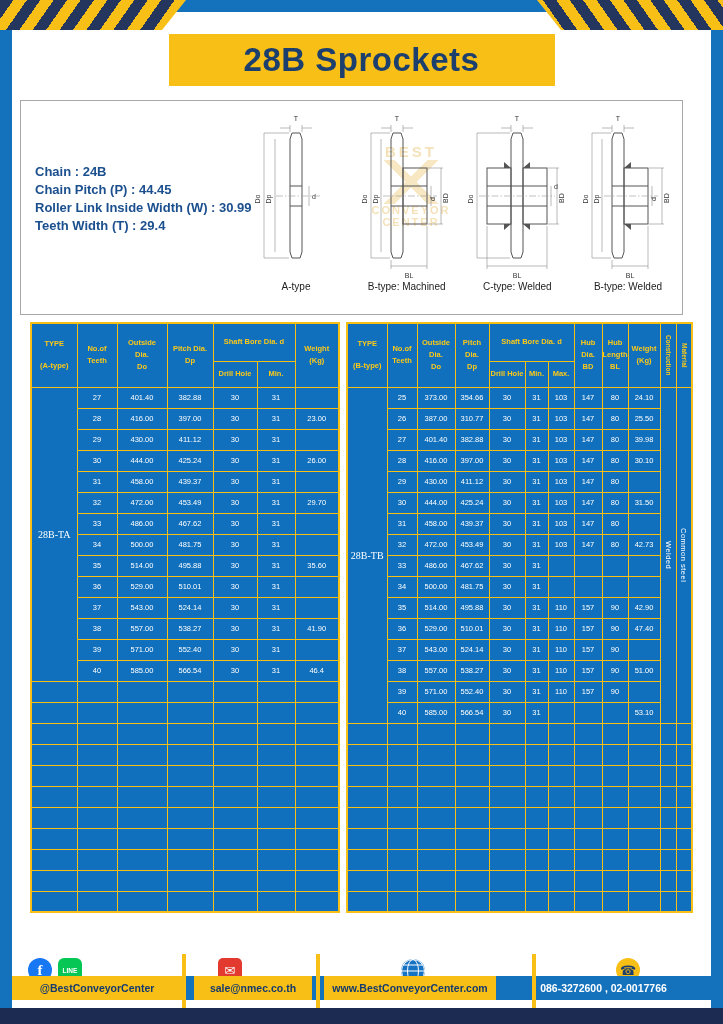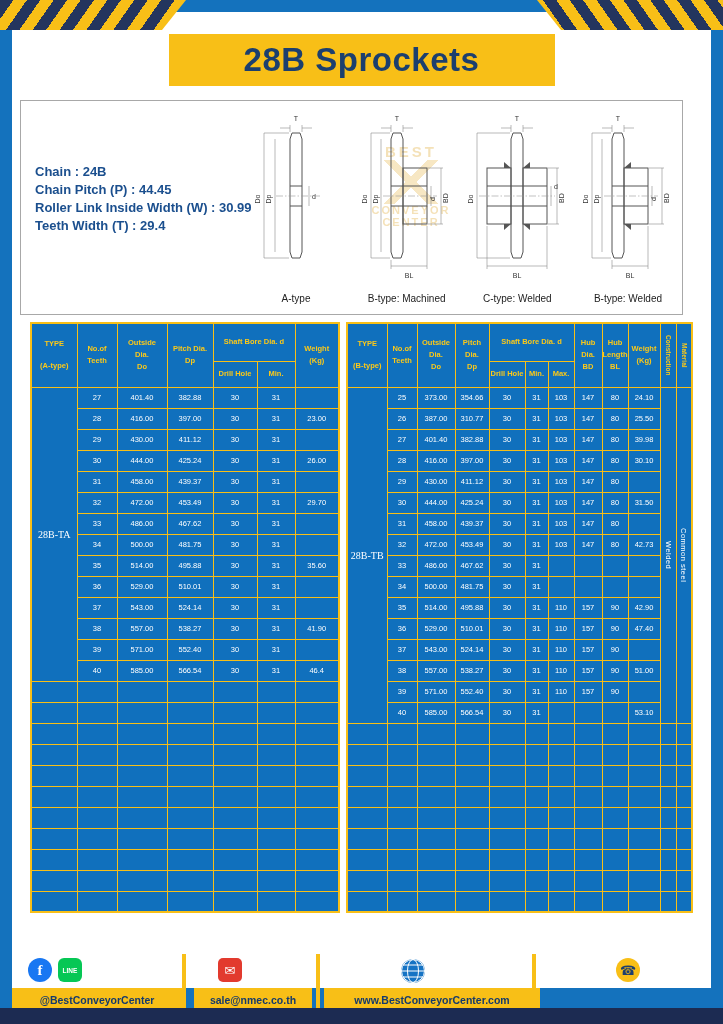--- a/index.html
+++ b/index.html
@@ -33,40 +33,40 @@
   .watermark div.wm-l2, .watermark div.wm-l3 { font-size:11px; font-weight:700; letter-spacing:2px; }
 
   .diags { position:absolute; left:224px; top:8px; width:434px; display:flex; justify-content:space-between; z-index:2; }
   .diag { width:102px; }
   .diag svg { display:block; margin:0 auto; }
   .diag svg path, .diag svg line, .diag svg rect { stroke:#555; fill:none; stroke-width:1; }
   .diag svg .dim line { stroke:#8a8a8a; stroke-width:0.6; }
   .diag svg .cl { stroke:#999; stroke-width:0.6; stroke-dasharray:7 2 1.5 2; }
   .diag svg .weld { fill:#555; stroke:none; }
   .diag svg text { fill:#333; stroke:none; font-size:7px; font-family:"Liberation Sans",sans-serif; }
-  .diag-label { font-size:10px; color:#222; text-align:center; margin-top:12px; white-space:nowrap; }
+  .diag-label { font-size:10px; color:#222; text-align:center; margin-top:0; white-space:nowrap; }
 
   .tables { position:absolute; left:30px; top:322px; width:663px; display:flex; gap:6px; align-items:flex-start; z-index:2; }
   table.tbl { border-collapse:collapse; table-layout:fixed; background:#1070bd; border:2px solid #f8bf17; }
   .tbl-a { width:312px; }
   .tbl-b { width:345px; }
   .tbl th, .tbl td { border:1px solid #f8bf17; text-align:center; vertical-align:middle; padding:0; overflow:hidden; }
   .tbl th { color:#fcc918; font-weight:700; font-size:7.5px; line-height:1.6; }
   .tbl thead tr.h1 th { height:38px; }
   .tbl thead tr.h2 th { height:26px; }
   .tbl td { color:#fff; font-size:7.5px; height:21px; }
   .tbl .type-hd div:nth-child(2) { margin-top:10px; }
   .tbl td.type-cell { font-size:10px;font-family:Liberation Serif, serif; }
   .tbl .vcell { writing-mode:vertical-rl; letter-spacing:0.5px; }
   .tbl th.vcell { font-size:6.5px; letter-spacing:0; line-height:1; }
   .tbl td.vcell { font-size:7.5px; }
 
   .footer { position:absolute; left:12px; right:12px; top:954px; height:58px; background:#fff; z-index:22; }
   .f-sep { position:absolute; top:0; width:4px; height:100%; background:#f8bf17; z-index:3; }
-  .f-bars { position:absolute; left:0; bottom:0; height:24px; width:100%; background:#1472bd; display:flex; z-index:2;margin-top:31px; }
+  .f-bars { position:absolute; left:0; bottom:12px; height:24px; width:100%; background:#1472bd; display:flex; z-index:2;margin-top:31px; }
   .f-bars .bar { height:24px; line-height:24px; text-align:center; font-weight:700; font-size:10.5px; white-space:nowrap; overflow:hidden; }
   .f-bars .yellow { background:#f8bf17; color:#143a6d; }
   .f-bars .gap { background:#1472bd; }
   .f-bars .phone-bar { color:#fff; flex:1; }
   .icn { position:absolute; top:4px; display:flex; align-items:center; justify-content:center; z-index:2; }
   .icn-fb { left:16px; width:24px; height:24px; border-radius:50%; background:#1877f2; color:#fff;
             font-weight:700; font-size:15px; font-family:"Liberation Serif",serif; }
   .icn-line { left:46px; width:24px; height:24px; border-radius:6px; background:#06c755; color:#fff;
             font-weight:700; font-size:6.5px; }
   .icn-mail { left:206px; width:24px; height:24px; border-radius:5px; background:#e23a2e; color:#fff; font-size:13px; }
@@ -874,17 +874,18 @@
       <line x1="3" y1="19" x2="23" y2="19" stroke="#fff" stroke-width="1"></line>
     </svg>
   </div>
   <div class="icn icn-phone">☎</div>
 
   <div class="f-bars">
     <div class="bar yellow" style="width:170px">@BestConveyorCenter</div>
     <div class="bar gap" style="width:12px"></div>
     <div class="bar yellow" style="width:118px">sale@nmec.co.th</div>
     <div class="bar gap" style="width:12px"></div>
-    <div class="bar yellow" style="width:216px">www.BestConveyorCenter.com</div>
+    <div class="bar yellow" style="width:172px">www.BestConveyorCenter.com</div>
+    <div class="bar phone-bar">086-3272600 , 02-0017766</div>
   </div>
 </div>
 
 <div class="bottom-bar"></div>
 
 </body></html>

